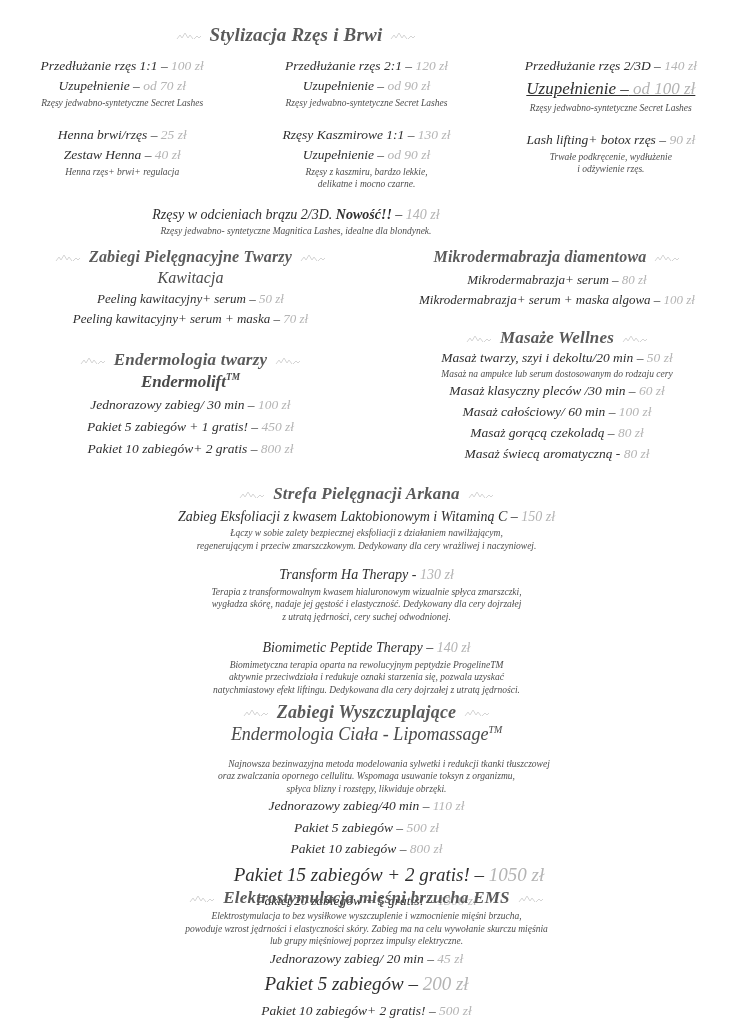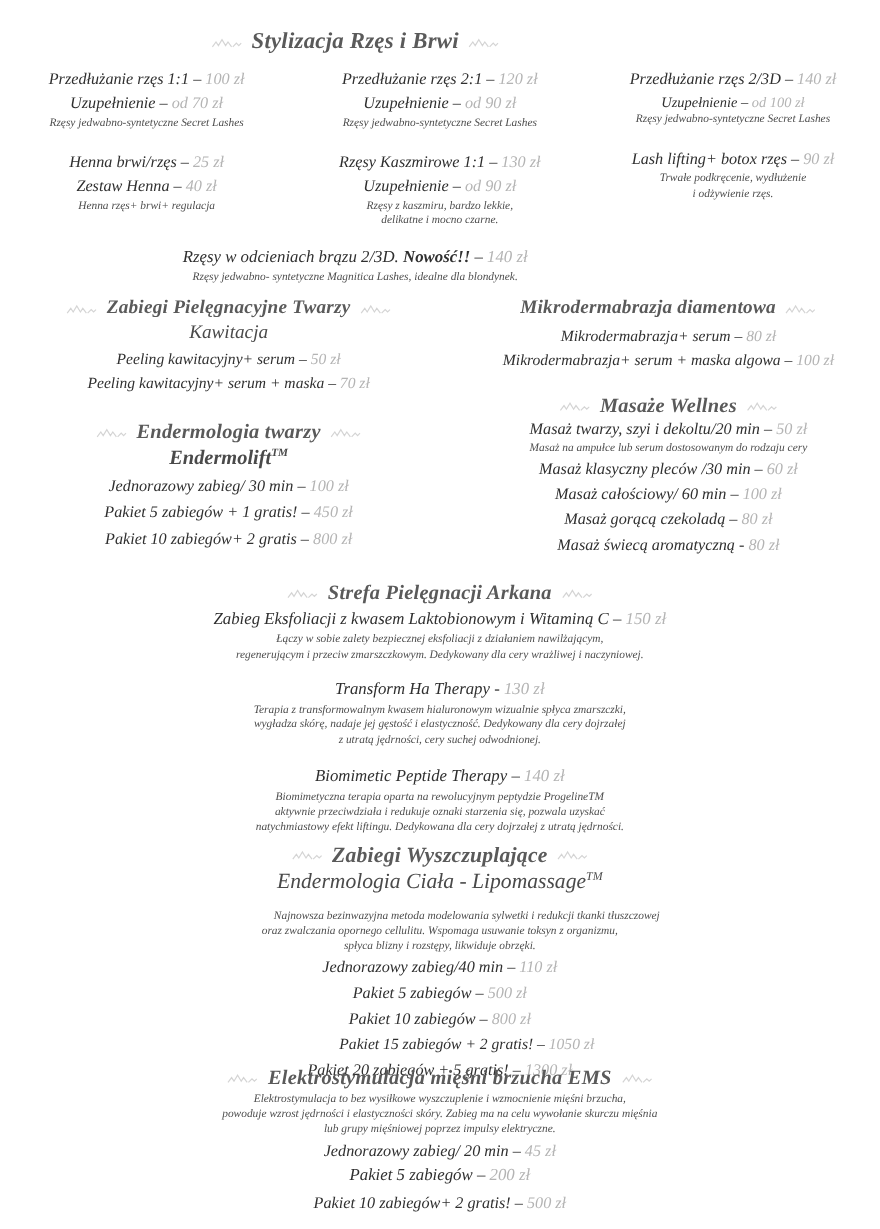--- a/index.html
+++ b/index.html
@@ -141,21 +141,21 @@
         <div class="desc">delikatne i mocno czarne.</div>
       </div>
     </div>
 
     <div>
       <div>
         <div class="line" style="font-size:13.5px;line-height:1.5;">
           <span>Przedłużanie rzęs 2/3D –</span>
           <span class="price">140 zł</span>
         </div>
-        <div class="line" style="font-size:12px;line-height:1.5;">
+        <div class="line" style="font-size:17px;line-height:1.5;text-decoration:underline;">
           <span>Uzupełnienie –</span>
           <span class="price">od 100 zł</span>
         </div>
         <div class="desc">Rzęsy jedwabno-syntetyczne Secret Lashes</div>
       </div>
       <div style="height:16px;"></div>
       <div>
         <div class="line" style="font-size:13.5px;line-height:1.5;">
           <span>Lash lifting+ botox rzęs –</span>
           <span class="price">90 zł</span>
@@ -380,21 +380,21 @@
     <span class="price">110 zł</span>
   </div>
   <div class="line" style="font-size:13.5px;line-height:1.6;">
     <span>Pakiet  5  zabiegów –</span>
     <span class="price">500 zł</span>
   </div>
   <div class="line" style="font-size:13.5px;line-height:1.6;">
     <span>Pakiet  10 zabiegów –</span>
     <span class="price">800 zł</span>
   </div>
-  <div class="line" style="font-size:13px;line-height:1.6;padding-left:45px;">
+  <div class="line" style="font-size:19px;line-height:1.6;padding-left:45px;">
     <span>Pakiet  15 zabiegów + 2 gratis! –</span>
     <span class="price">1050 zł</span>
   </div>
   <div class="line" style="font-size:13.5px;line-height:1.6;">
     <span>Pakiet 20 zabiegów + 5 gratis! –</span>
     <span class="price">1300 zł</span>
   </div>
 </div>
 
 <div class="abs" style="left:0;top:888px;width:733px;">
@@ -414,21 +414,21 @@
         </span>
   </div>
   <div class="desc" style="margin-top:2px;">Elektrostymulacja to bez wysiłkowe wyszczuplenie i wzmocnienie mięśni brzucha,</div>
   <div class="desc">powoduje wzrost jędrności i elastyczności skóry. Zabieg ma na celu wywołanie skurczu mięśnia</div>
   <div class="desc">lub grupy mięśniowej poprzez impulsy elektryczne.</div>
 
   <div class="line" style="font-size:13.5px;line-height:1.62;">
     <span>Jednorazowy zabieg/ 20 min –</span>
     <span class="price">45 zł</span>
   </div>
-  <div class="line" style="font-size:14px;line-height:1.62;">
+  <div class="line" style="font-size:19px;line-height:1.62;">
     <span>Pakiet 5 zabiegów –</span>
     <span class="price">200 zł</span>
   </div>
   <div class="line" style="font-size:13.5px;line-height:1.62;">
     <span>Pakiet 10 zabiegów+ 2 gratis! –</span>
     <span class="price">500 zł</span>
   </div>
 </div>
 
 </div>

